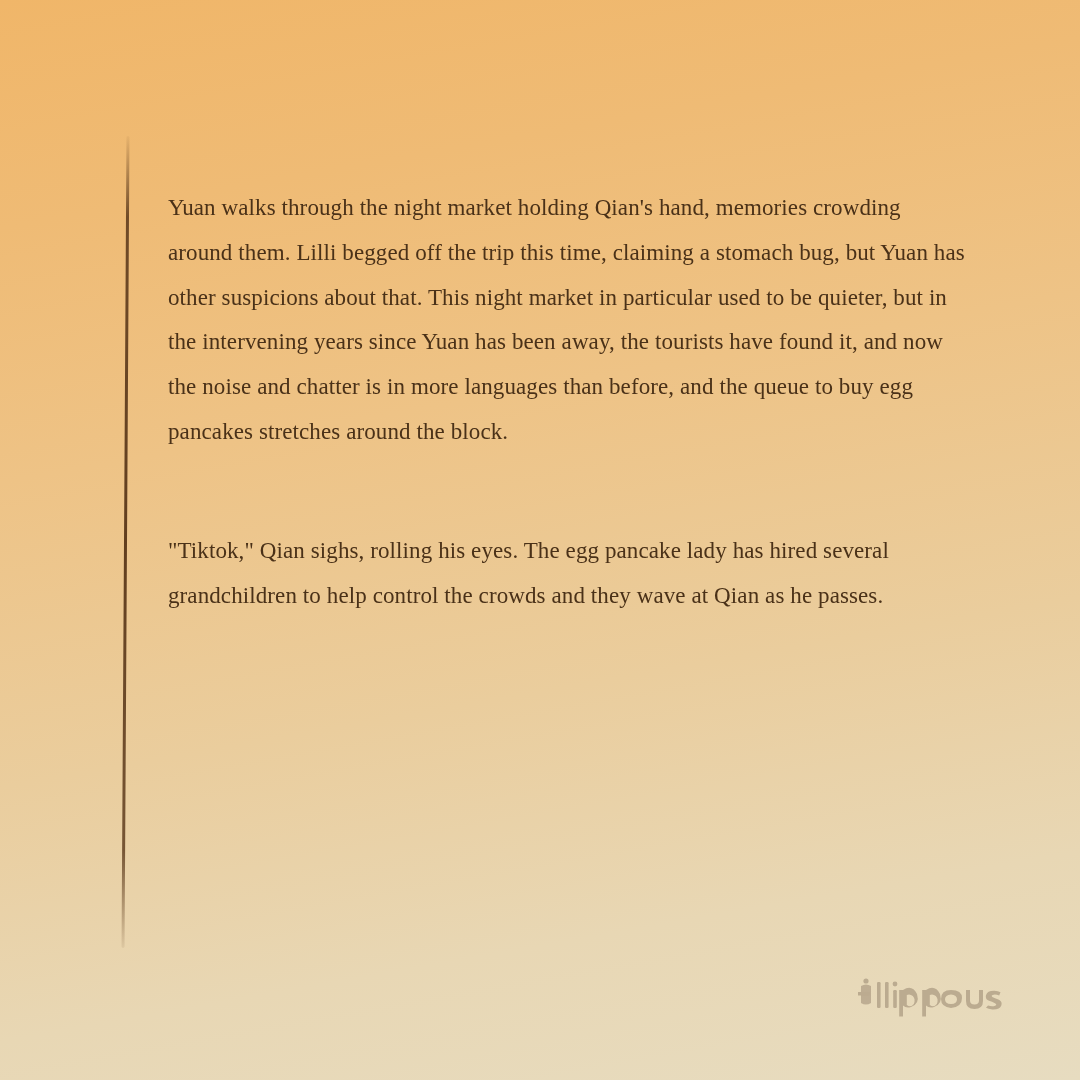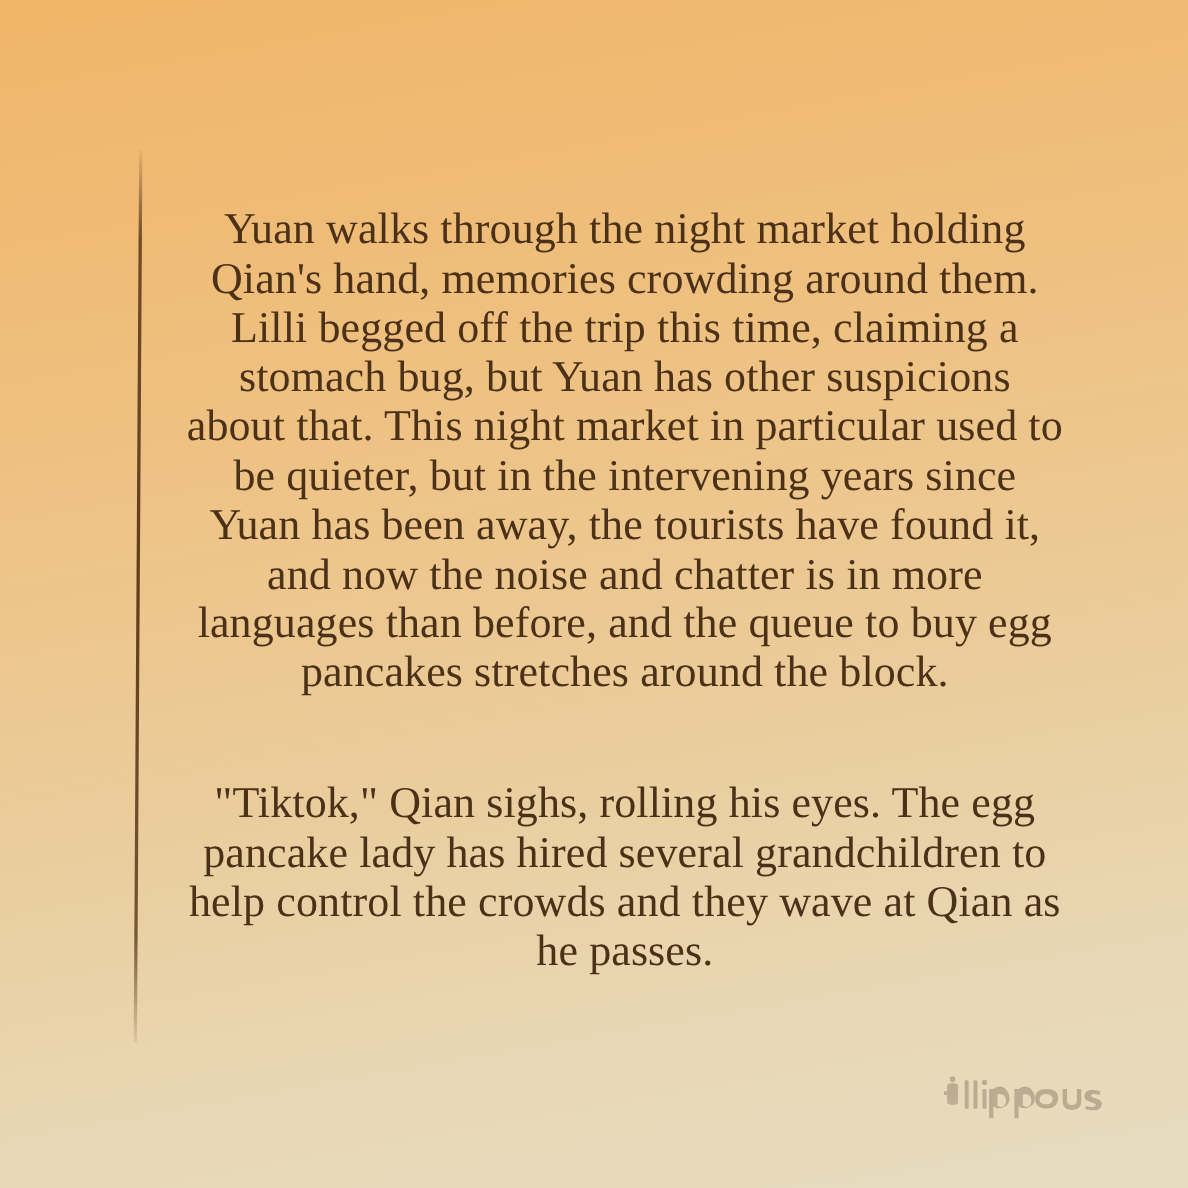--- a/index.html
+++ b/index.html
@@ -36,25 +36,25 @@
     transform: rotate(0.35deg);
   }
   .content {
     position: absolute;
     left: 168px;
     top: 186px;
     width: 800px;
   }
   .para {
     color: #4a3118;
-    font-size: 40px;
+    font-size: 23px;
     line-height: 44.8px;
     letter-spacing: 0.1px;
     margin: 0;
-    text-align: center;
+    text-align: left;
     white-space: pre-wrap;
   }
   .para + .para {
     margin-top: 74px;
   }
   .brand {
     position: absolute;
     right: 72px;
     bottom: 62px;
     display: flex;

